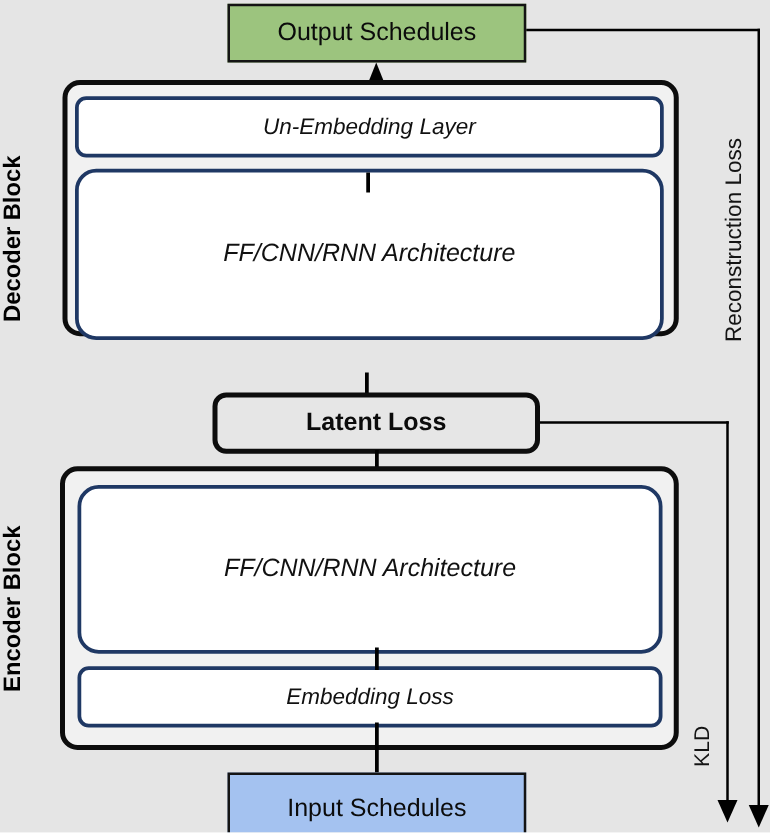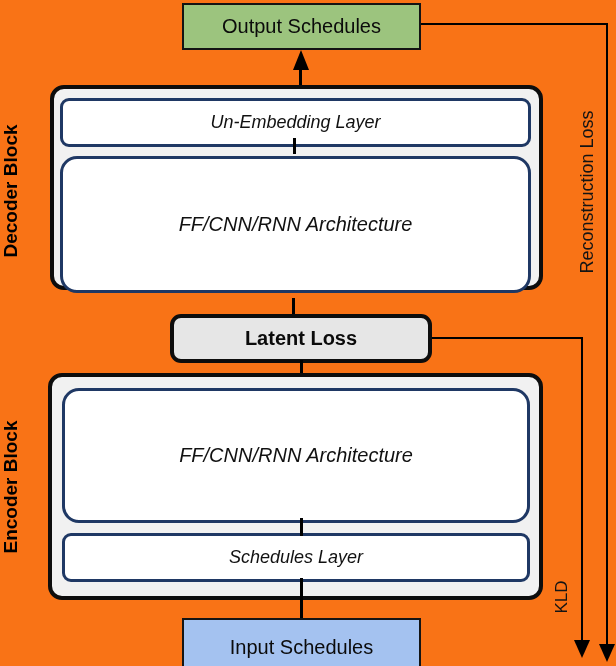--- a/index.html
+++ b/index.html
@@ -1,19 +1,19 @@
 <!DOCTYPE html>
 <html><head>
 <meta charset="utf-8">
 <style>
   html,body{margin:0;padding:0;background:#ffffff;}
   #stage{
     position:relative;
     width:616px;height:666px;
-    background:#f97316;
+    background:#e5e5e5;
     font-family:"Liberation Sans", sans-serif;
     color:#0b0b0b;
     overflow:hidden;
   }
   
   .term{
     position:absolute;
     box-sizing:border-box;
     border:2px solid #141414;
     display:flex;align-items:center;justify-content:center;
@@ -23,21 +23,21 @@
   #output-box{left:182px;top:3px;width:239px;height:47px;background:#9CC47E;}
   #input-box{left:182px;top:618px;width:239px;height:58px;background:#A4C2F0;}
   
   .group-block{
     position:absolute;
     box-sizing:border-box;
     background:#F1F1F1;
     border:4px solid #0d0d0d;
     border-radius:14px;
   }
-  #decoder-block{left:50px;top:85px;width:493px;height:205px;}
+  #decoder-block{left:50px;top:64px;width:493px;height:205px;}
   #encoder-block{left:48px;top:373px;width:495px;height:227px;}
   
   .layer{
     position:absolute;
     box-sizing:border-box;
     background:#ffffff;
     border:3px solid #1F3864;
     display:flex;align-items:center;justify-content:center;
     font-style:italic;
     color:#111;
@@ -116,21 +116,21 @@
     <span>Latent Loss</span>
   </div>
 
   <div class="vline" style="left:300px;top:360px;height:16px;"></div>
 
   <div id="encoder-block" class="group-block">
     <div id="encoder-arch" class="layer">
       <span>FF/CNN/RNN Architecture</span>
     </div>
     <div id="embedding-layer" class="layer">
-      <span>Schedules Layer</span>
+      <span>Embedding Loss</span>
     </div>
   </div>
   <div class="rot-label" id="encoder-label">Encoder Block</div>
 
   <div class="vline" style="left:300px;top:518px;height:18px;"></div>
 
   <div class="vline" style="left:300px;top:578px;height:40px;"></div>
 
   <div id="input-box" class="term">
     <span>Input Schedules</span>

